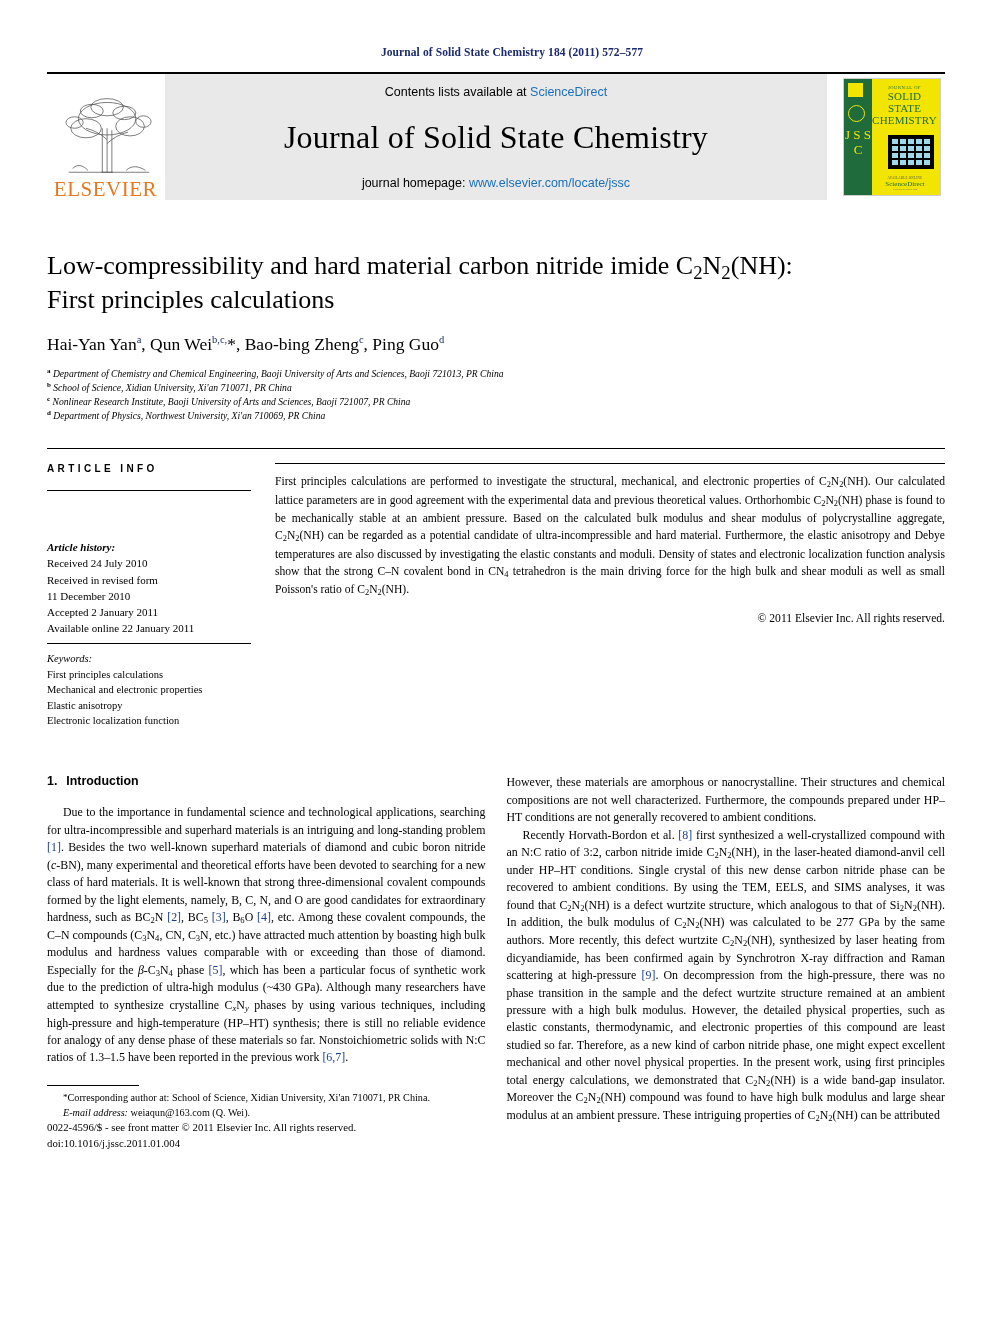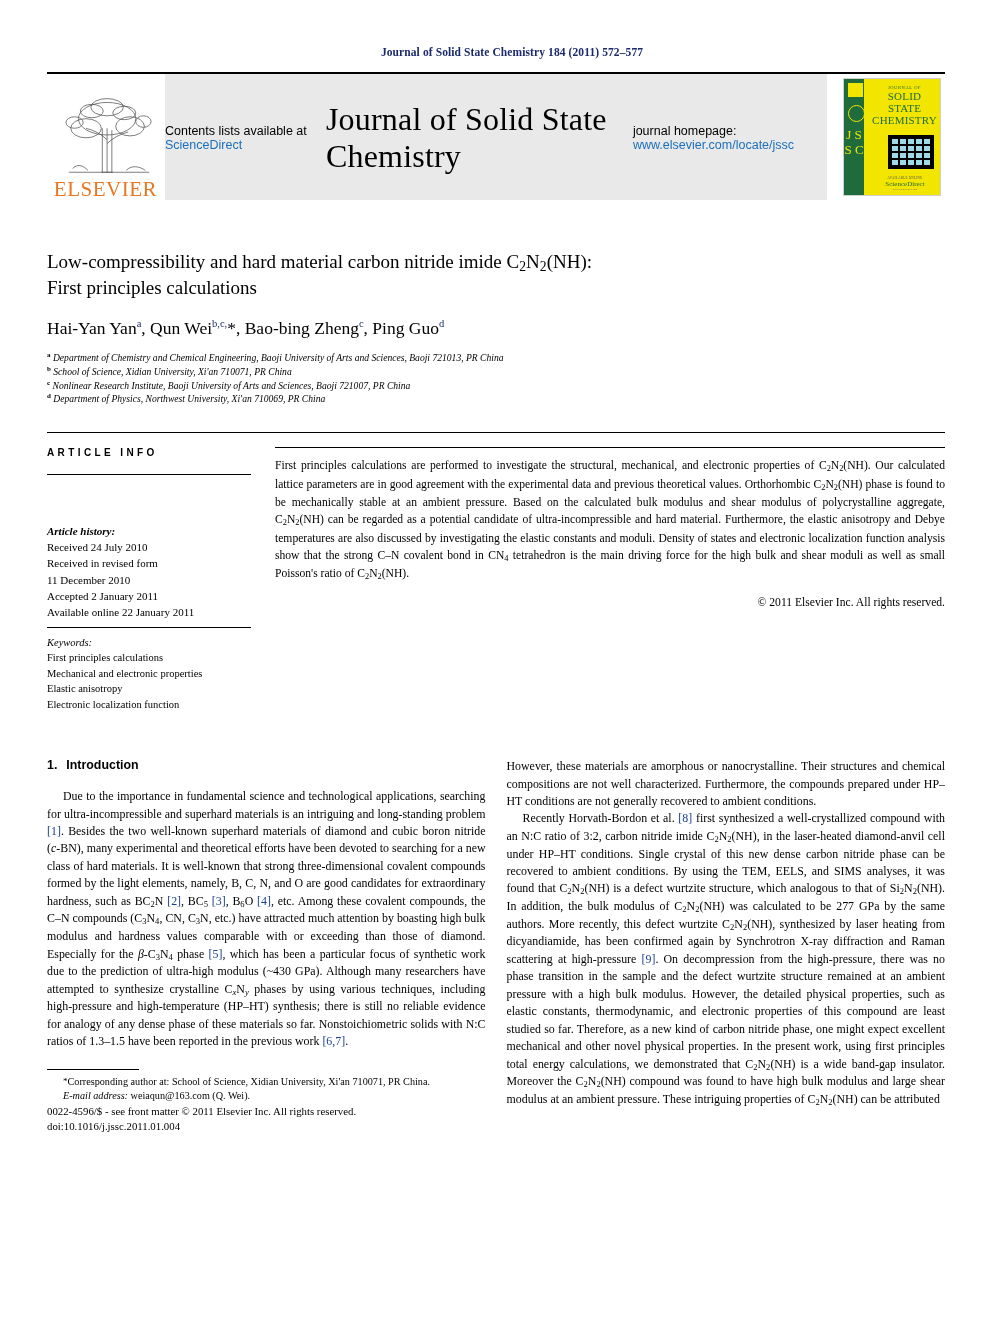--- a/index.html
+++ b/index.html
@@ -59,21 +59,21 @@
     color: #E87722;
     font-size: 21px;
     letter-spacing: .5px;
     line-height: 1;
     margin-top: 1px;
   }
   .center-band {
     flex: 1 1 auto;
     background: #e9e9e9;
     display: flex;
-    flex-direction: row;
+    flex-direction: column;
     align-items: center;
     justify-content: space-between;
     padding: 11px 0 10px 0;
     box-sizing: border-box;
     margin-left: 8px;
     margin-right: 8px;
   }
   .contents-line {
     font-family: "Liberation Sans", sans-serif;
     font-size: 12.5px;
@@ -107,21 +107,21 @@
   .cover-inner {
     position: absolute;
     left: 8px; top: 4px; right: 4px; bottom: 4px;
     background: #F2E600;
     border: 1px solid #cfcfcf;
     overflow: hidden;
   }
   .cover-spine {
     position: absolute;
     left: 0; top: 0; bottom: 0;
-    width: 20px;
+    width: 28px;
     background: #1f6b3b;
     color: #F2E600;
     font-family: "Liberation Serif", serif;
     font-size: 13px;
     text-align: center;
     line-height: 15px;
     padding-top: 48px;
     box-sizing: border-box;
   }
   .cover-spine .globe {
@@ -160,21 +160,21 @@
     text-align:center;
   }
   .cover-foot .fl1 { font-size:3.2px; color:#555; letter-spacing:.3px;}
   .cover-foot .fl2 { font-size:7px; color:#1f6b3b; font-family:"Liberation Serif",serif;}
   .cover-foot .fl3 { font-size:2.6px; color:#777;}
 
   
   .title-block { margin: 50px 47px 0 47px; }
   .art-title {
     font-family: "Liberation Serif", serif;
-    font-size: 19px;
+    font-size: 26px;
     line-height: 1.24;
     margin: 0;
     font-weight: normal;
   }
   .authors {
     font-family: "Liberation Serif", serif;
     font-size: 17.5px;
     margin-top: 18px;
   }
   .authors sup { color: #1a2a6c; font-size: 10.5px; }

